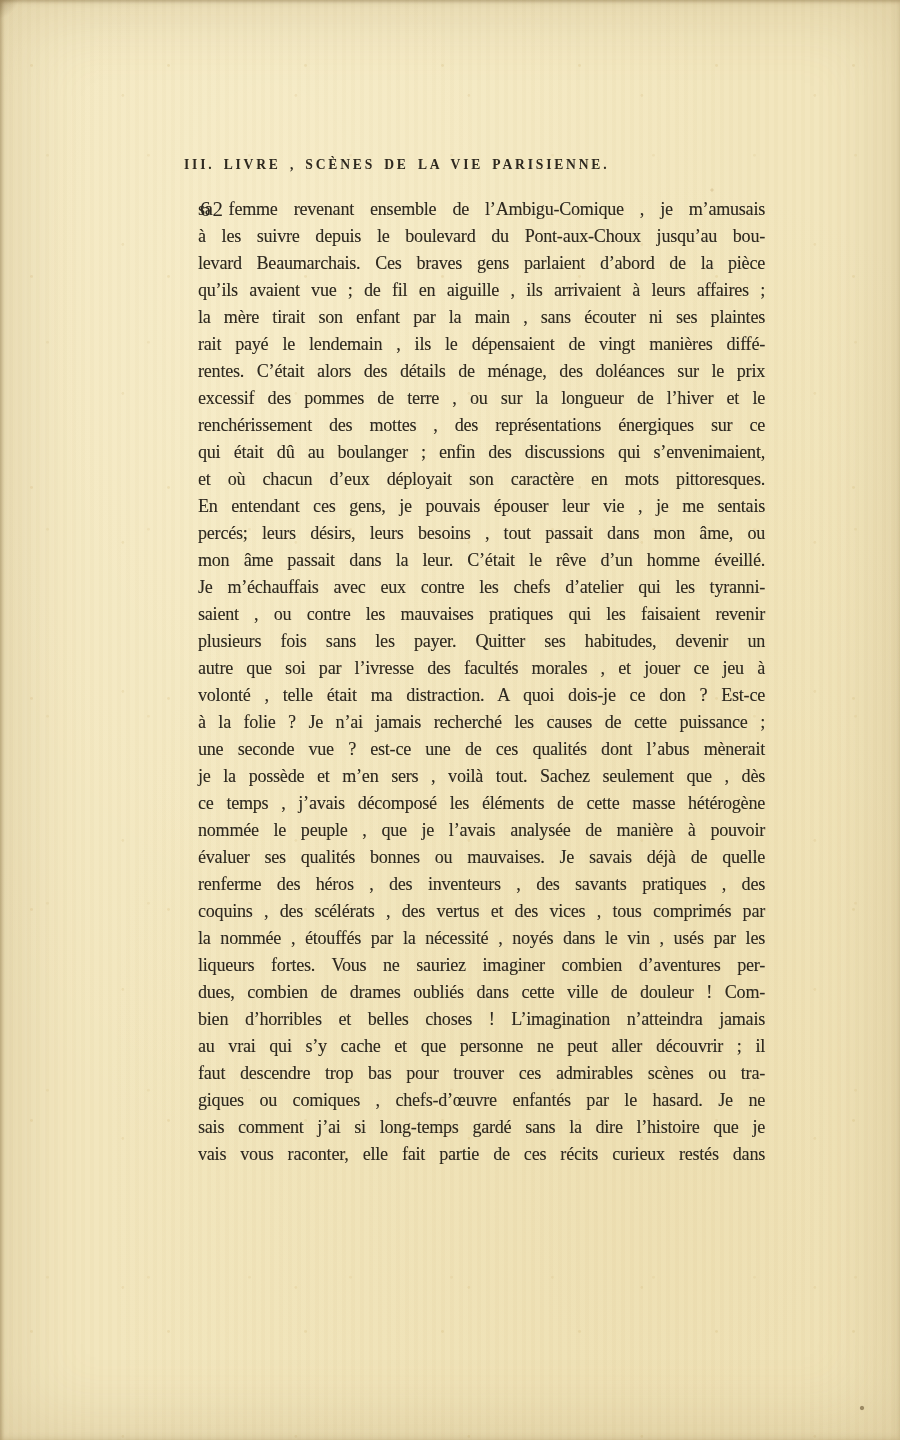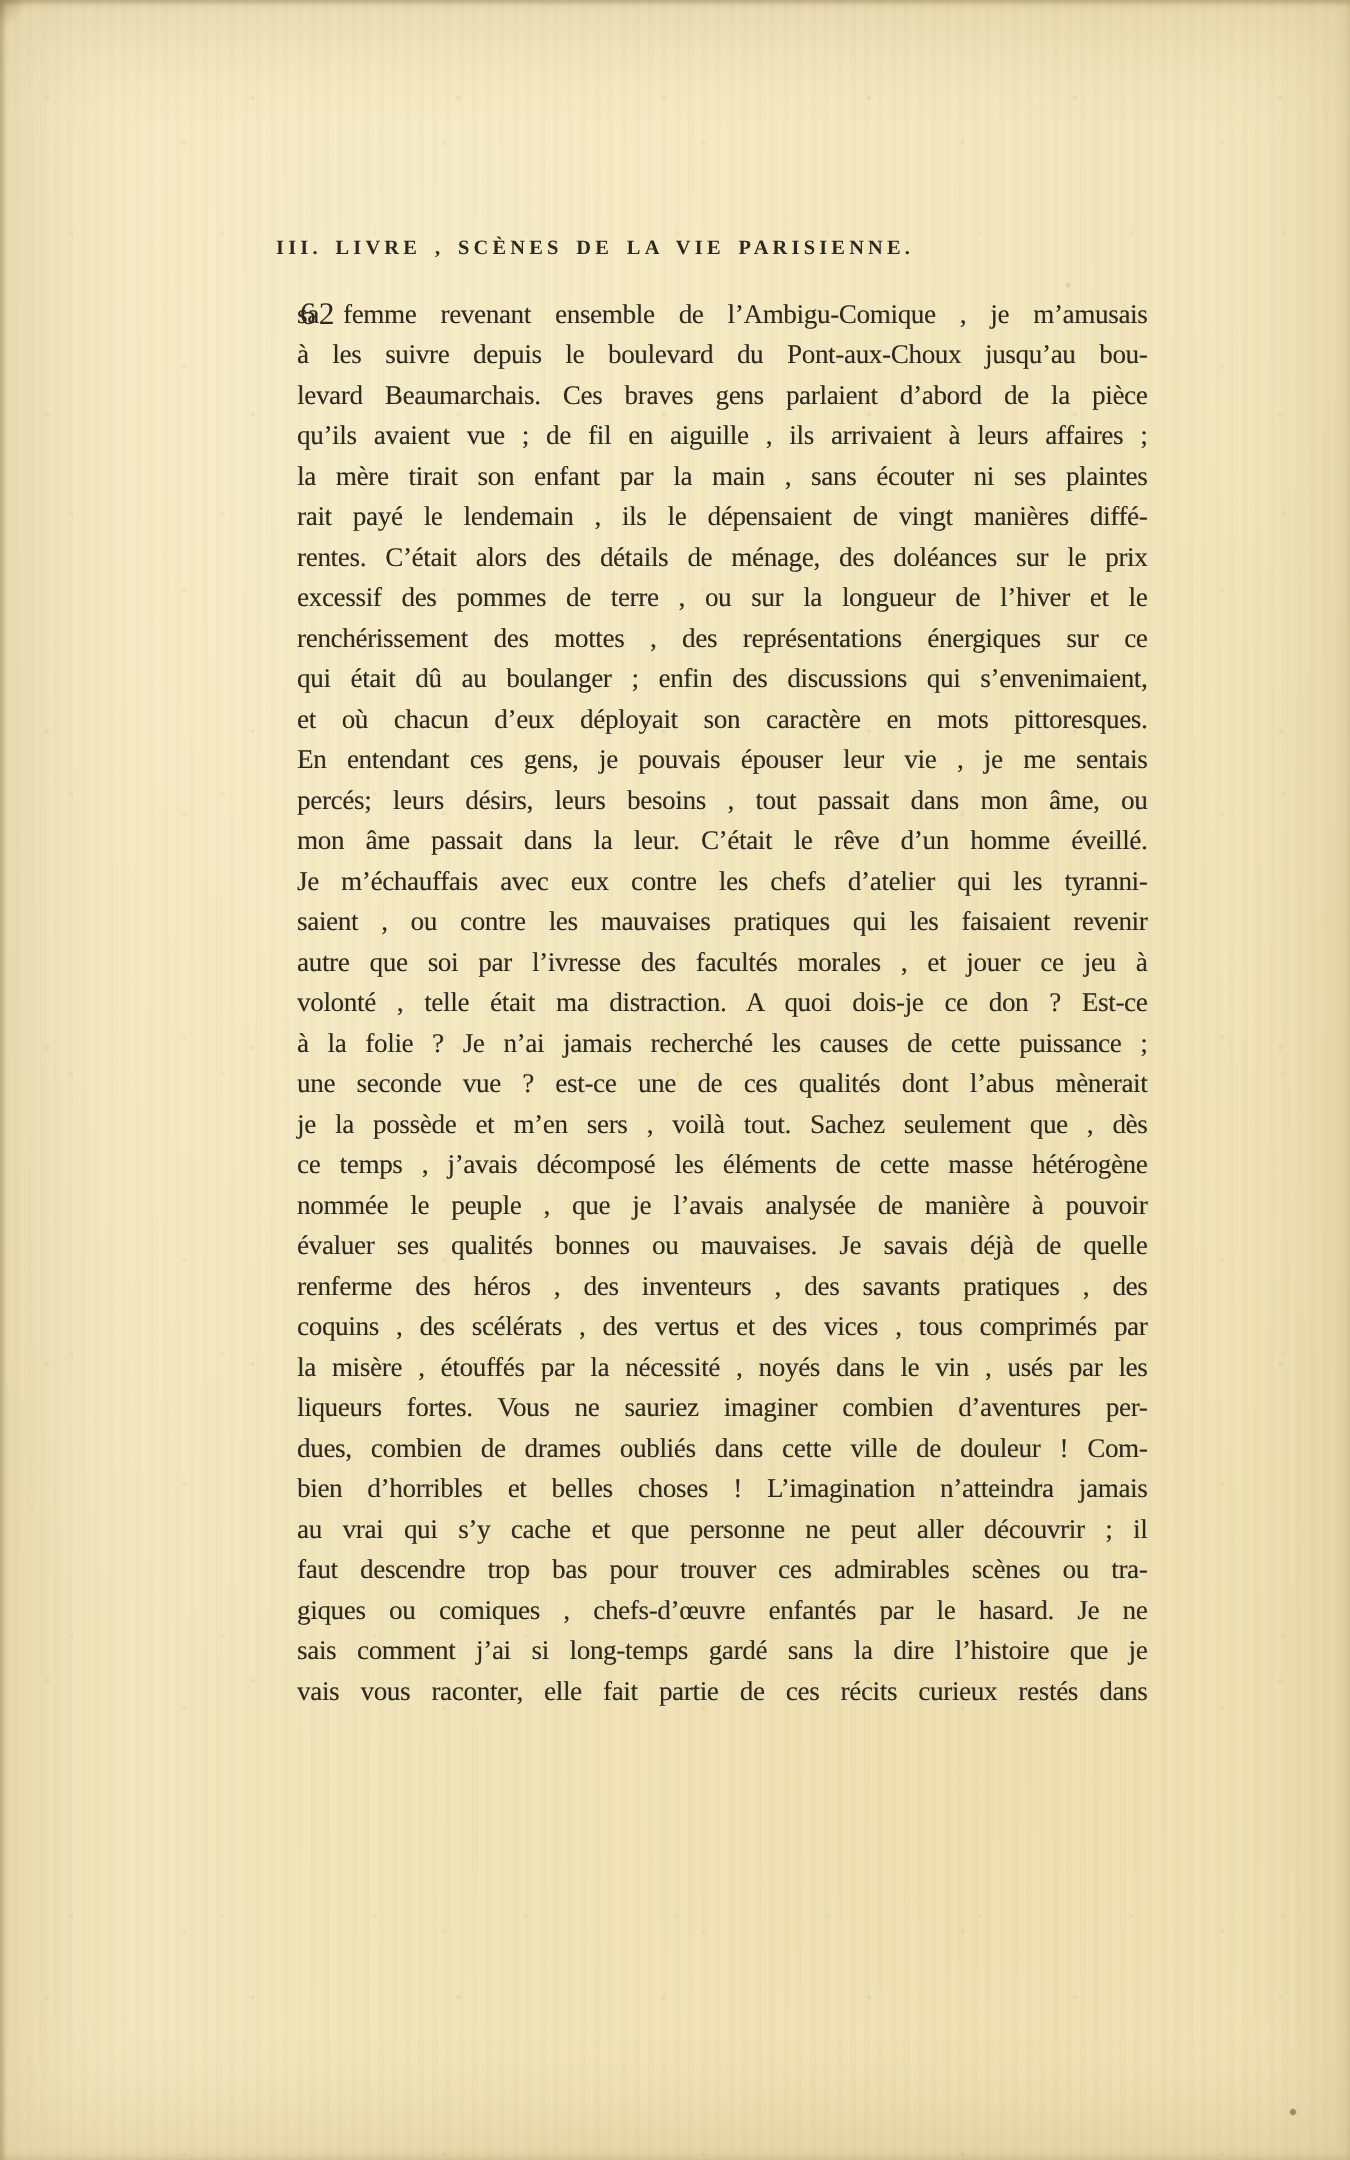--- a/index.html
+++ b/index.html
@@ -106,31 +106,32 @@
       <div class="line">rentes. C’était alors des détails de ménage, des doléances sur le prix</div>
       <div class="line">excessif des pommes de terre , ou sur la longueur de l’hiver et le</div>
       <div class="line">renchérissement des mottes , des représentations énergiques sur ce</div>
       <div class="line">qui était dû au boulanger ; enfin des discussions qui s’envenimaient,</div>
       <div class="line">et où chacun d’eux déployait son caractère en mots pittoresques.</div>
       <div class="line">En entendant ces gens, je pouvais épouser leur vie , je me sentais</div>
       <div class="line">percés; leurs désirs, leurs besoins , tout passait dans mon âme, ou</div>
       <div class="line">mon âme passait dans la leur. C’était le rêve d’un homme éveillé.</div>
       <div class="line">Je m’échauffais avec eux contre les chefs d’atelier qui les tyranni-</div>
       <div class="line">saient , ou contre les mauvaises pratiques qui les faisaient revenir</div>
+      <div class="line">plusieurs fois sans les payer. Quitter ses habitudes, devenir un</div>
       <div class="line">autre que soi par l’ivresse des facultés morales , et jouer ce jeu à</div>
       <div class="line">volonté , telle était ma distraction. A quoi dois-je ce don ? Est-ce</div>
       <div class="line">à la folie ? Je n’ai jamais recherché les causes de cette puissance ;</div>
       <div class="line">une seconde vue ? est-ce une de ces qualités dont l’abus mènerait</div>
       <div class="line">je la possède et m’en sers , voilà tout. Sachez seulement que , dès</div>
       <div class="line">ce temps , j’avais décomposé les éléments de cette masse hétérogène</div>
       <div class="line">nommée le peuple , que je l’avais analysée de manière à pouvoir</div>
       <div class="line">évaluer ses qualités bonnes ou mauvaises. Je savais déjà de quelle</div>
       <div class="line">renferme des héros , des inventeurs , des savants pratiques , des</div>
       <div class="line">coquins , des scélérats , des vertus et des vices , tous comprimés par</div>
-      <div class="line">la misère , étouffés par la nécessité , noyés dans le vin , usés par les</div>
+      <div class="line">la nommée , étouffés par la nécessité , noyés dans le vin , usés par les</div>
       <div class="line">liqueurs fortes. Vous ne sauriez imaginer combien d’aventures per-</div>
       <div class="line">dues, combien de drames oubliés dans cette ville de douleur ! Com-</div>
       <div class="line">bien d’horribles et belles choses ! L’imagination n’atteindra jamais</div>
       <div class="line">au vrai qui s’y cache et que personne ne peut aller découvrir ; il</div>
       <div class="line">faut descendre trop bas pour trouver ces admirables scènes ou tra-</div>
       <div class="line">giques ou comiques , chefs-d’œuvre enfantés par le hasard. Je ne</div>
       <div class="line">sais comment j’ai si long-temps gardé sans la dire l’histoire que je</div>
       <div class="line">vais vous raconter, elle fait partie de ces récits curieux restés dans</div>
     </main>
 </div>

